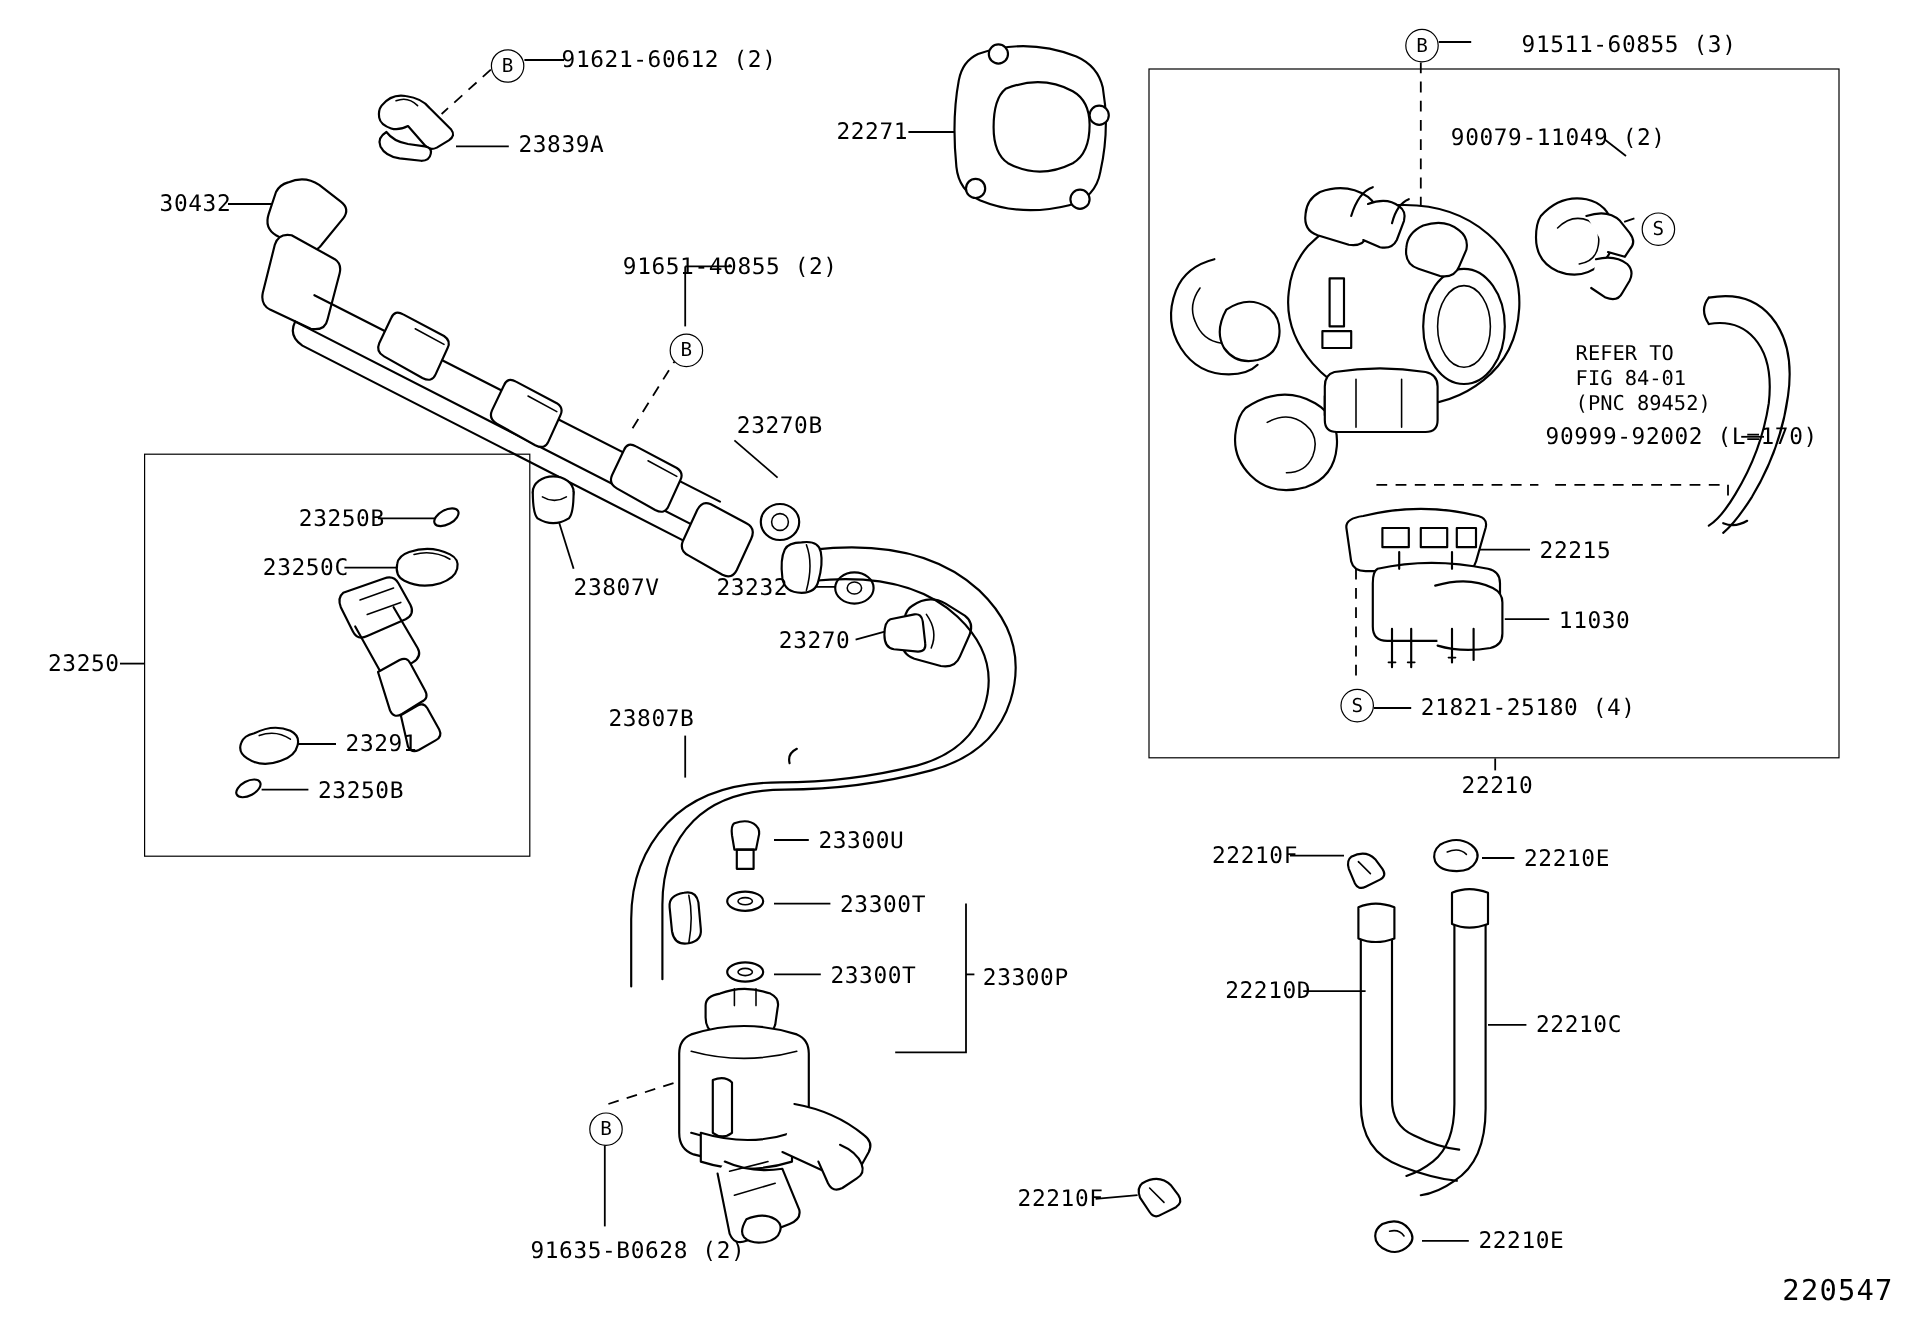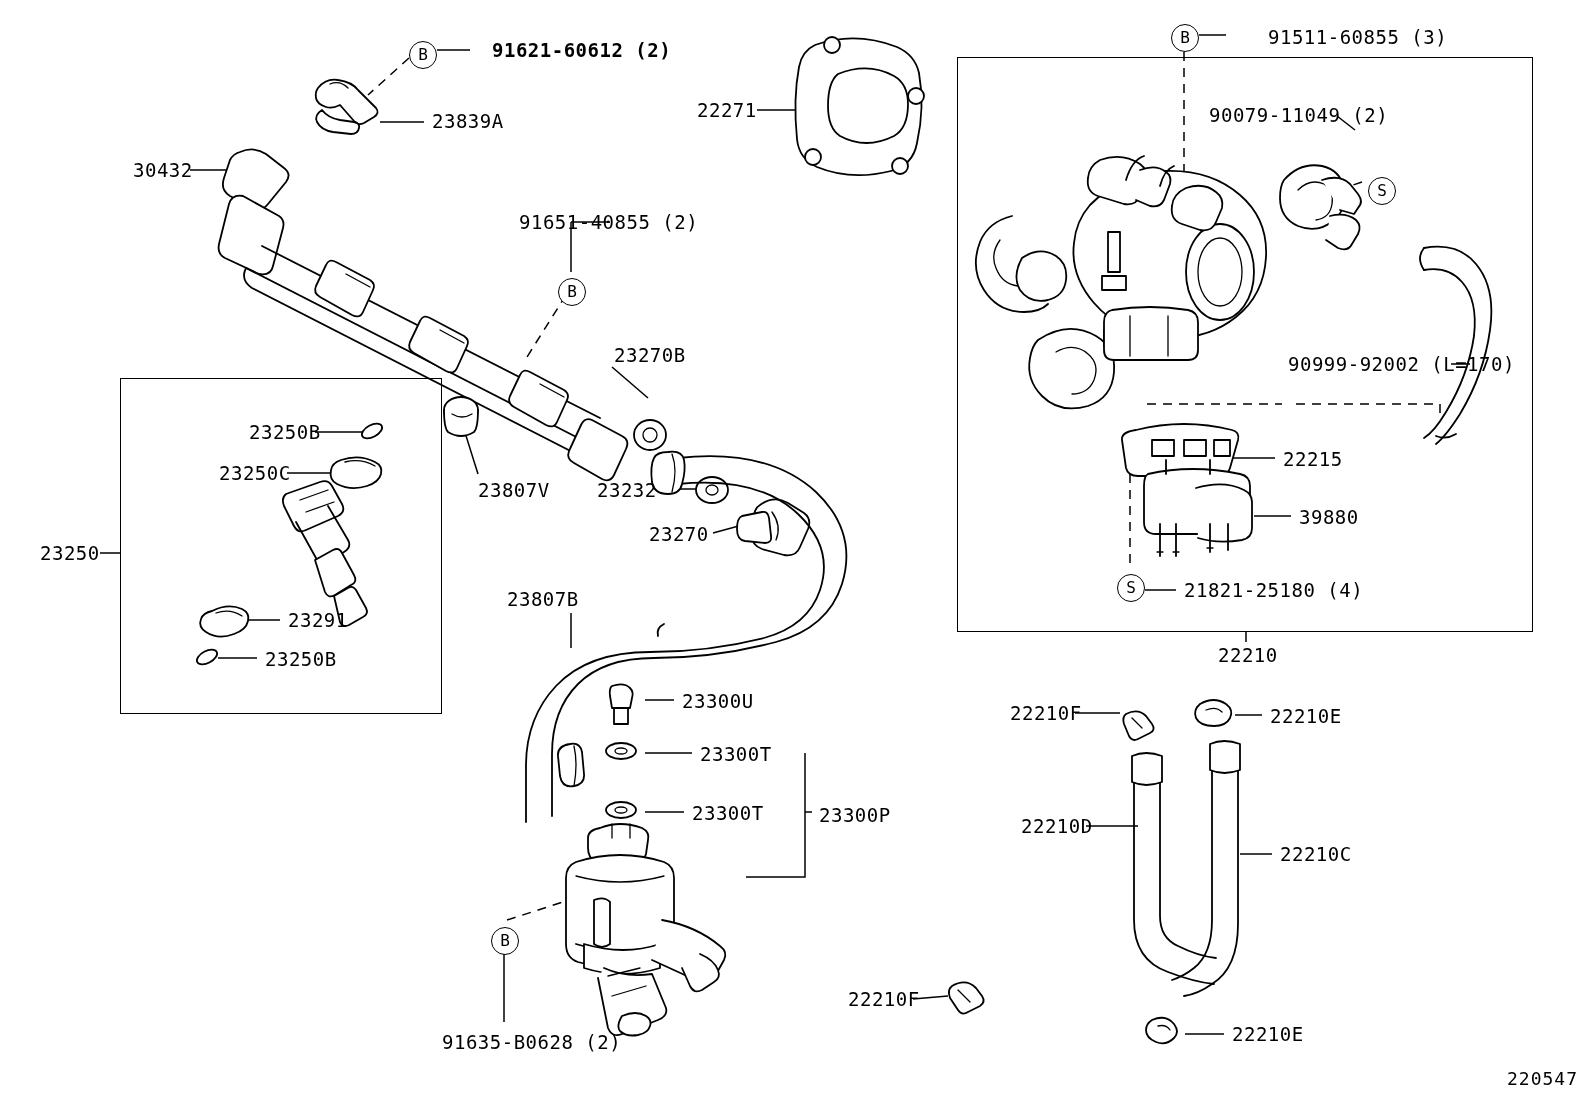--- a/index.html
+++ b/index.html
@@ -46,21 +46,21 @@
     left: 0;
     top: 0;
     width: 1592px;
     height: 1099px;
     pointer-events: none;
   }
   .figno {
     position: absolute;
     right: 14px;
     bottom: 10px;
-    font-size: 18px;
+    font-size: 24px;
     font-family: "DejaVu Sans Mono", monospace;
     letter-spacing: 1px;
   }
   .multiline {
     position: absolute;
     font-family: "DejaVu Sans Mono", monospace;
     font-size: 17px;
     line-height: 21px;
     color: #000;
     white-space: pre;
@@ -333,50 +333,53 @@
   <div class="box" style="left:120px; top:378px; width:320px; height:334px;"></div>
   <div class="box" style="left:957px; top:57px; width:574px; height:573px;"></div>
 
   <div class="circ" style="left:409px; top:41px;">B</div>
   <div class="circ" style="left:558px; top:278px;">B</div>
   <div class="circ" style="left:1171px; top:24px;">B</div>
   <div class="circ" style="left:1368px; top:177px;">S</div>
   <div class="circ" style="left:1117px; top:574px;">S</div>
   <div class="circ" style="left:491px; top:927px;">B</div>
 
-  <div class="lbl" style="left:492px; top:39px;font-weight:bold;">91621-60612 (2)</div>
+  <div class="lbl" style="left:468px; top:39px;">91621-60612 (2)</div>
   <div class="lbl" style="left:432px; top:110px;">23839A</div>
   <div class="lbl" style="left:133px; top:159px;">30432</div>
   <div class="lbl" style="left:697px; top:99px;">22271</div>
   <div class="lbl" style="left:1232px; top:26px;margin-left:36px;">91511-60855 (3)</div>
   <div class="lbl" style="left:1209px; top:104px;">90079-11049 (2)</div>
   <div class="lbl" style="left:519px; top:211px;">91651-40855 (2)</div>
   <div class="lbl" style="left:614px; top:344px;">23270B</div>
   <div class="lbl" style="left:249px; top:421px;">23250B</div>
   <div class="lbl" style="left:219px; top:462px;">23250C</div>
   <div class="lbl" style="left:462px; top:479px;margin-left:16px;">23807V</div>
   <div class="lbl" style="left:597px; top:479px;">23232</div>
   <div class="lbl" style="left:649px; top:523px;">23270</div>
   <div class="lbl" style="left:40px;  top:542px;text-align:center;">23250</div>
   <div class="lbl" style="left:288px; top:609px;">23291</div>
   <div class="lbl" style="left:265px; top:648px;">23250B</div>
   <div class="lbl" style="left:507px; top:588px;">23807B</div>
   <div class="lbl" style="left:1283px; top:448px;text-align:center;">22215</div>
-  <div class="lbl" style="left:1299px; top:506px;">39880</div>
+  <div class="lbl" style="left:1299px; top:506px;">11030</div>
   <div class="lbl" style="left:1184px; top:579px;">21821-25180 (4)</div>
   <div class="lbl" style="left:1288px; top:353px;">90999-92002 (L=170)</div>
   <div class="lbl" style="left:682px; top:690px;">23300U</div>
   <div class="lbl" style="left:700px; top:743px;">23300T</div>
   <div class="lbl" style="left:692px; top:802px;">23300T</div>
   <div class="lbl" style="left:819px; top:804px;">23300P</div>
   <div class="lbl" style="left:442px; top:1031px;">91635-B0628 (2)</div>
   <div class="lbl" style="left:1010px; top:702px;">22210F</div>
   <div class="lbl" style="left:1270px; top:705px;">22210E</div>
   <div class="lbl" style="left:1021px; top:815px;">22210D</div>
   <div class="lbl" style="left:1280px; top:843px;">22210C</div>
   <div class="lbl" style="left:848px; top:988px;">22210F</div>
   <div class="lbl" style="left:1232px; top:1023px;">22210E</div>
   <div class="lbl" style="left:1218px; top:644px;">22210</div>
 
+  <div class="multiline" style="left:1313px; top:285px;">REFER TO
+FIG 84-01
+(PNC 89452)</div>
 
   <div class="figno">220547</div>
 
 </div>
 
 </body></html>

